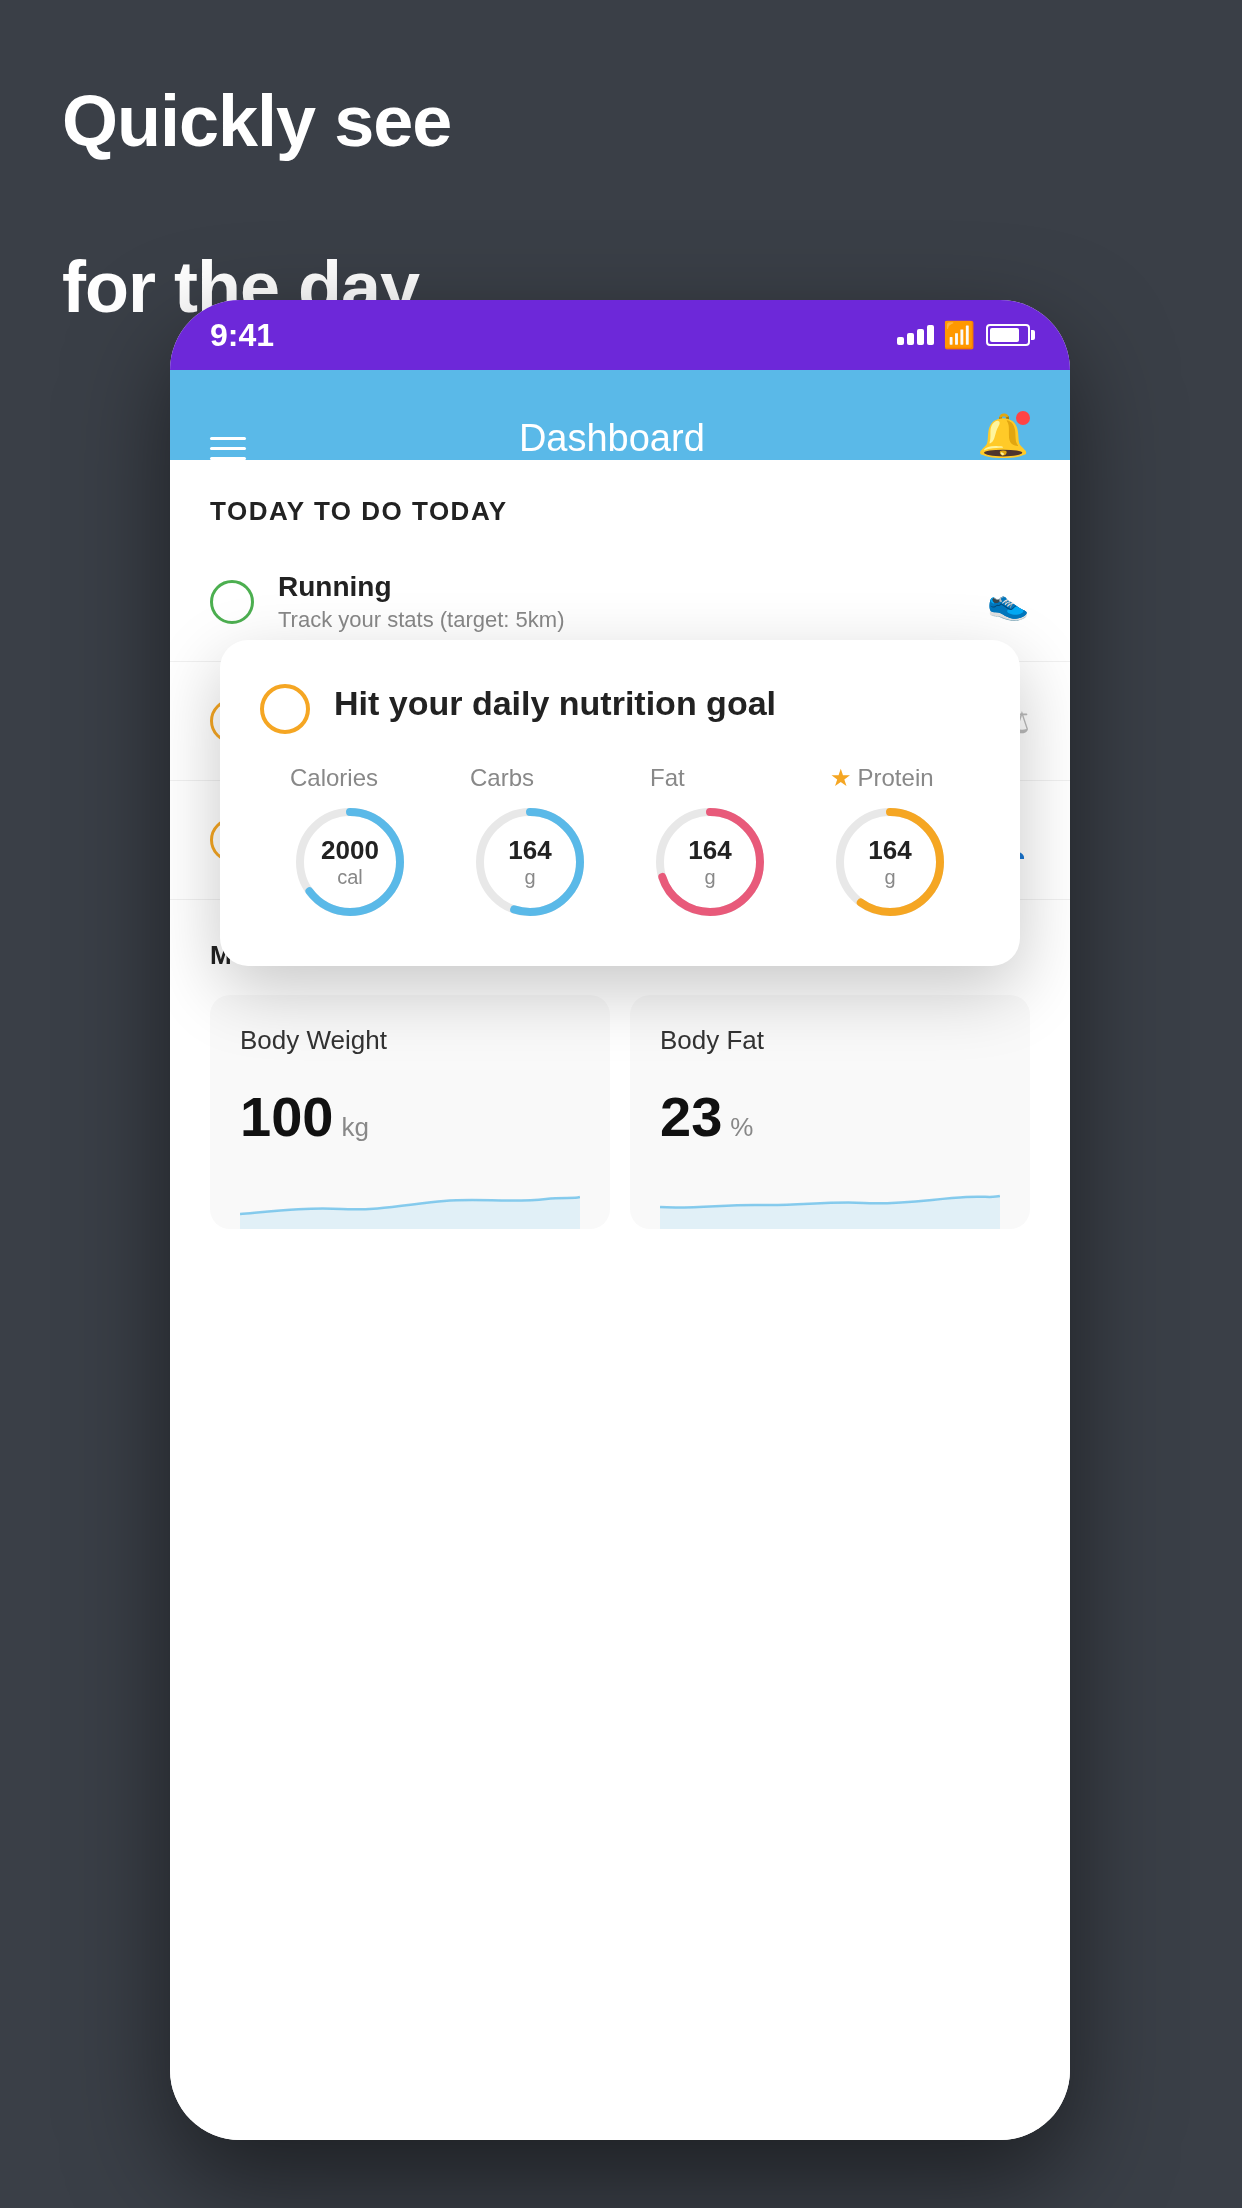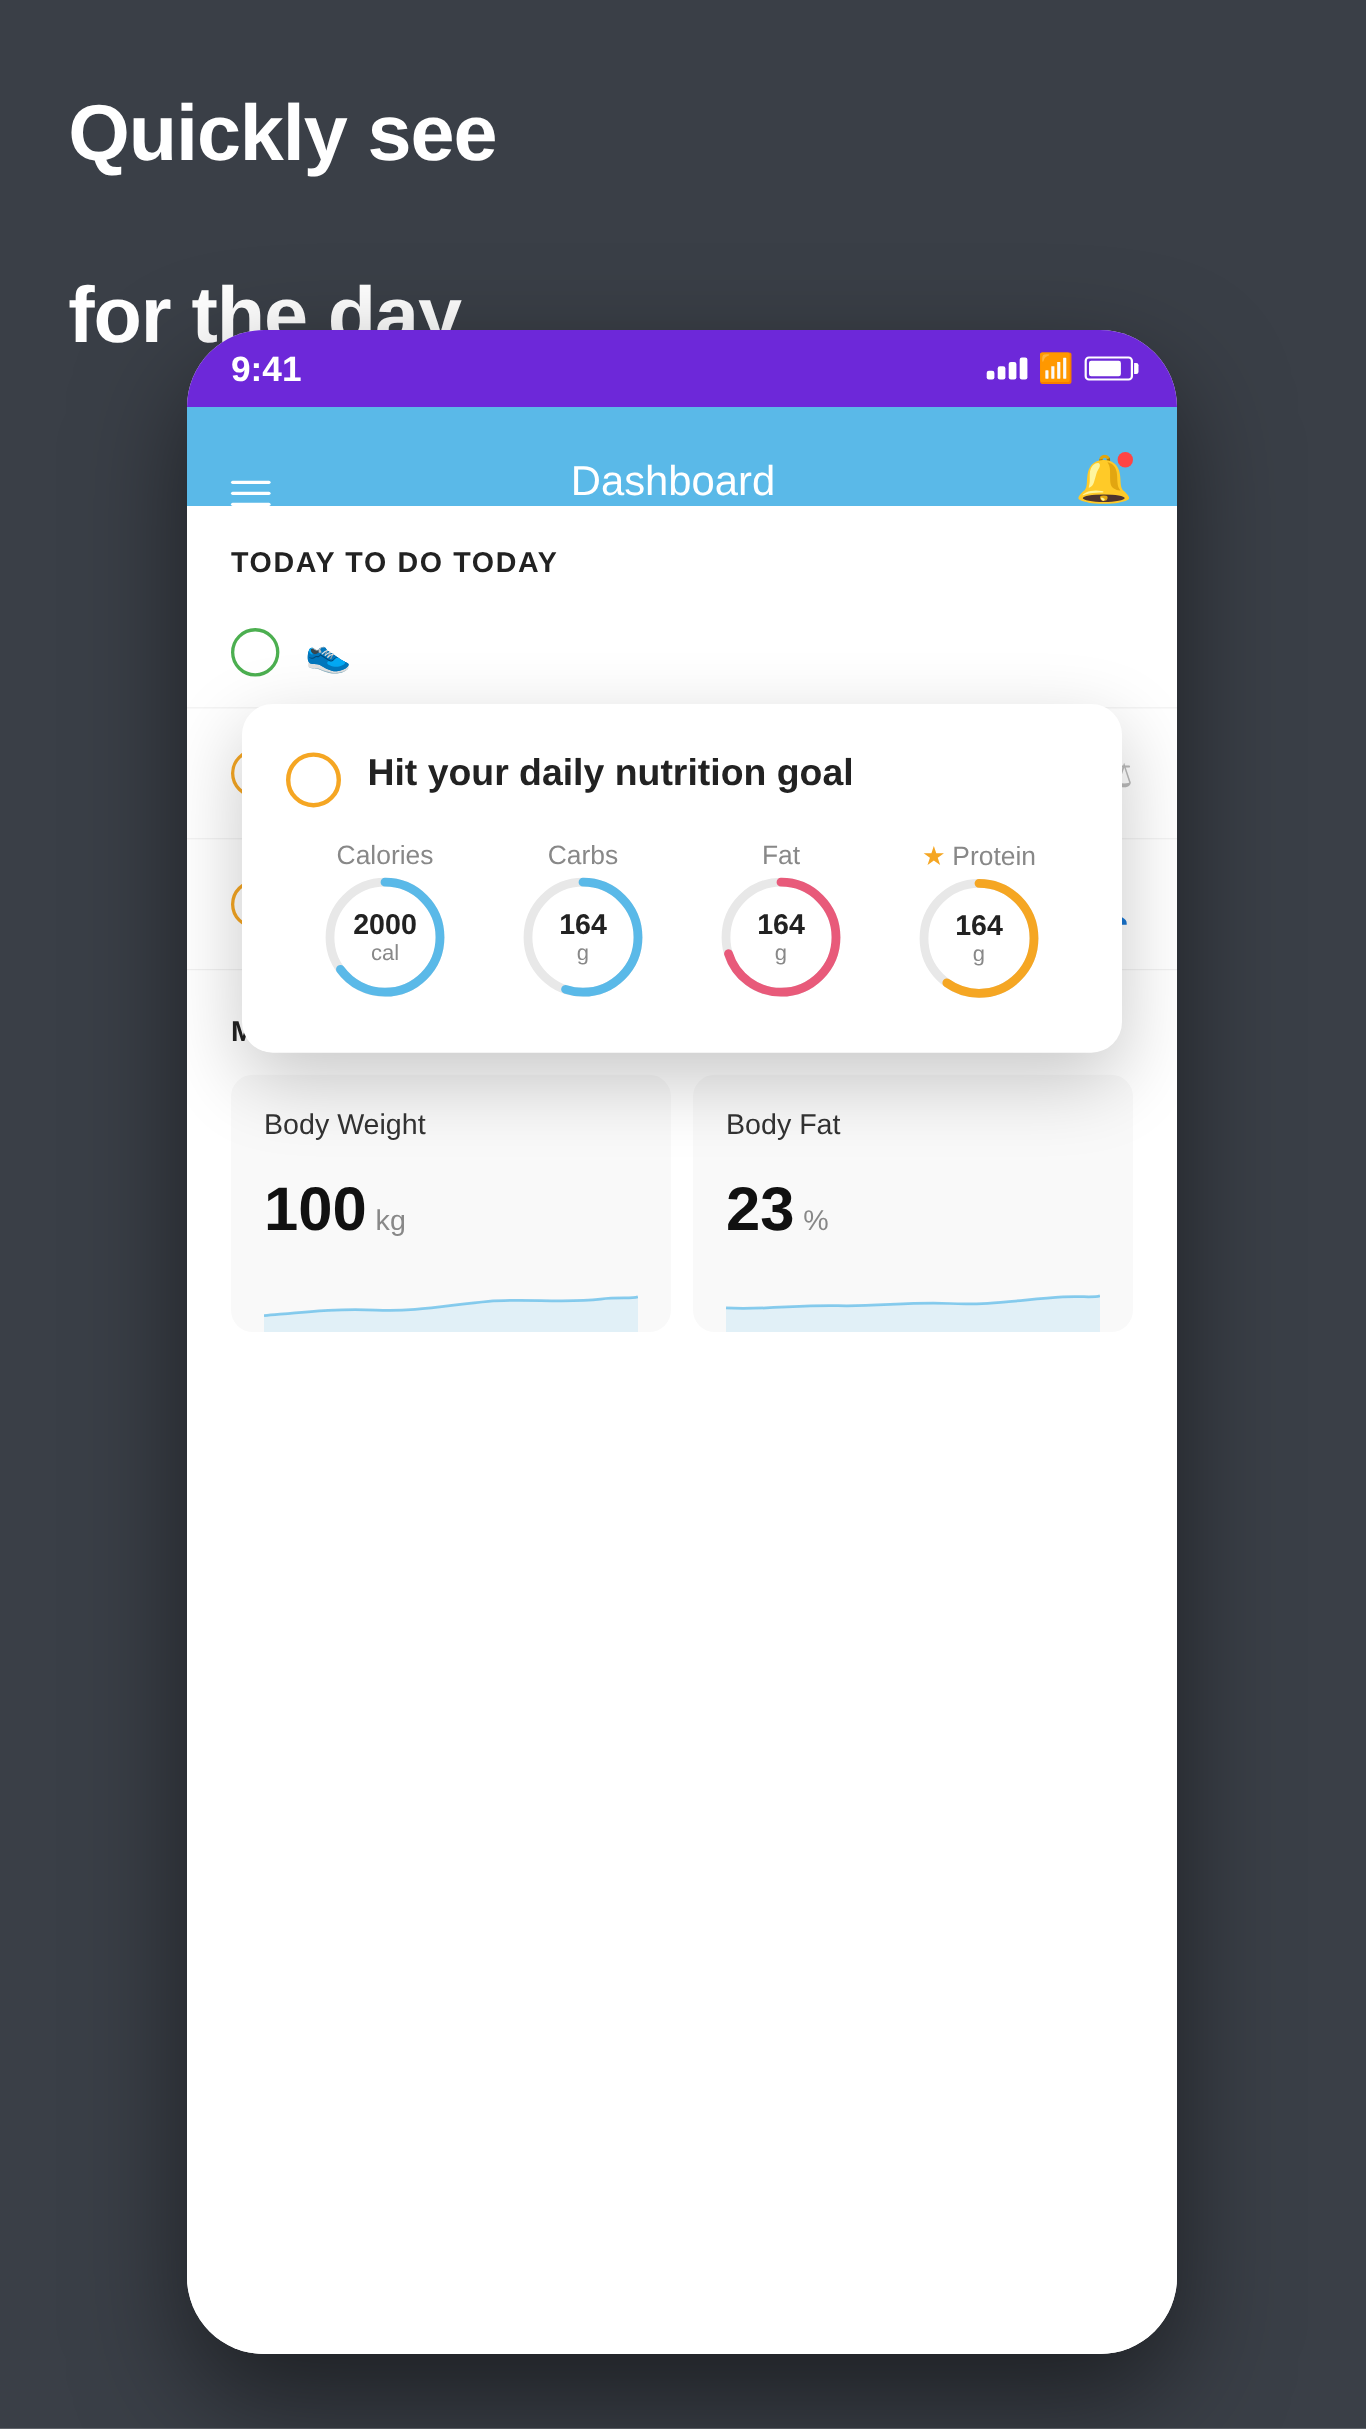--- a/index.html
+++ b/index.html
@@ -169,21 +169,22 @@
       color: #222;
     }
     .nutrition-goals {
       display: flex;
       justify-content: space-around;
       align-items: flex-start;
     }
     .nutrition-item {
       display: flex;
       flex-direction: column;
-      align-items: center;
+      align-items: flex-start;
+      gap: 10px;
     }
     .nutrition-label {
       font-size: 24px;
       color: #888;
       font-weight: 400;
     }
     .nutrition-label.starred {
       display: flex;
       align-items: center;
       gap: 6px;
@@ -358,20 +359,24 @@
   </div>
 
   <div style="background:#fff; height: calc(100% - 160px); position:relative; overflow: hidden;">
 
     <div class="section-header">TODAY TO DO TODAY</div>
 
     <div class="todo-list">
 
       <div class="todo-item">
         <div class="todo-circle green"></div>
+        <div class="todo-text">
+          <div class="todo-name">Running</div>
+          <div class="todo-sub">Track your stats (target: 5km)</div>
+        </div>
         <span class="todo-icon">👟</span>
       </div>
 
       <div class="todo-item">
         <div class="todo-circle yellow"></div>
         <div class="todo-text">
           <div class="todo-name">Track body stats</div>
           <div class="todo-sub">Enter your weight and measurements</div>
         </div>
         <span class="todo-icon">⚖</span>

